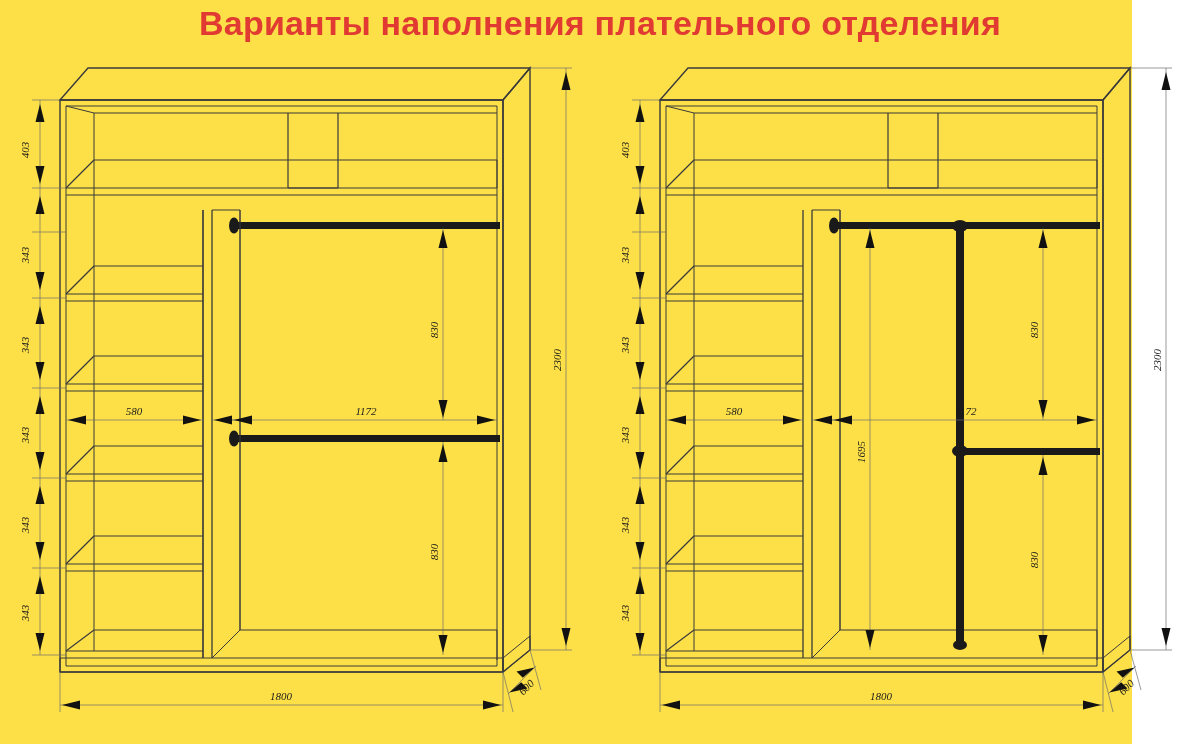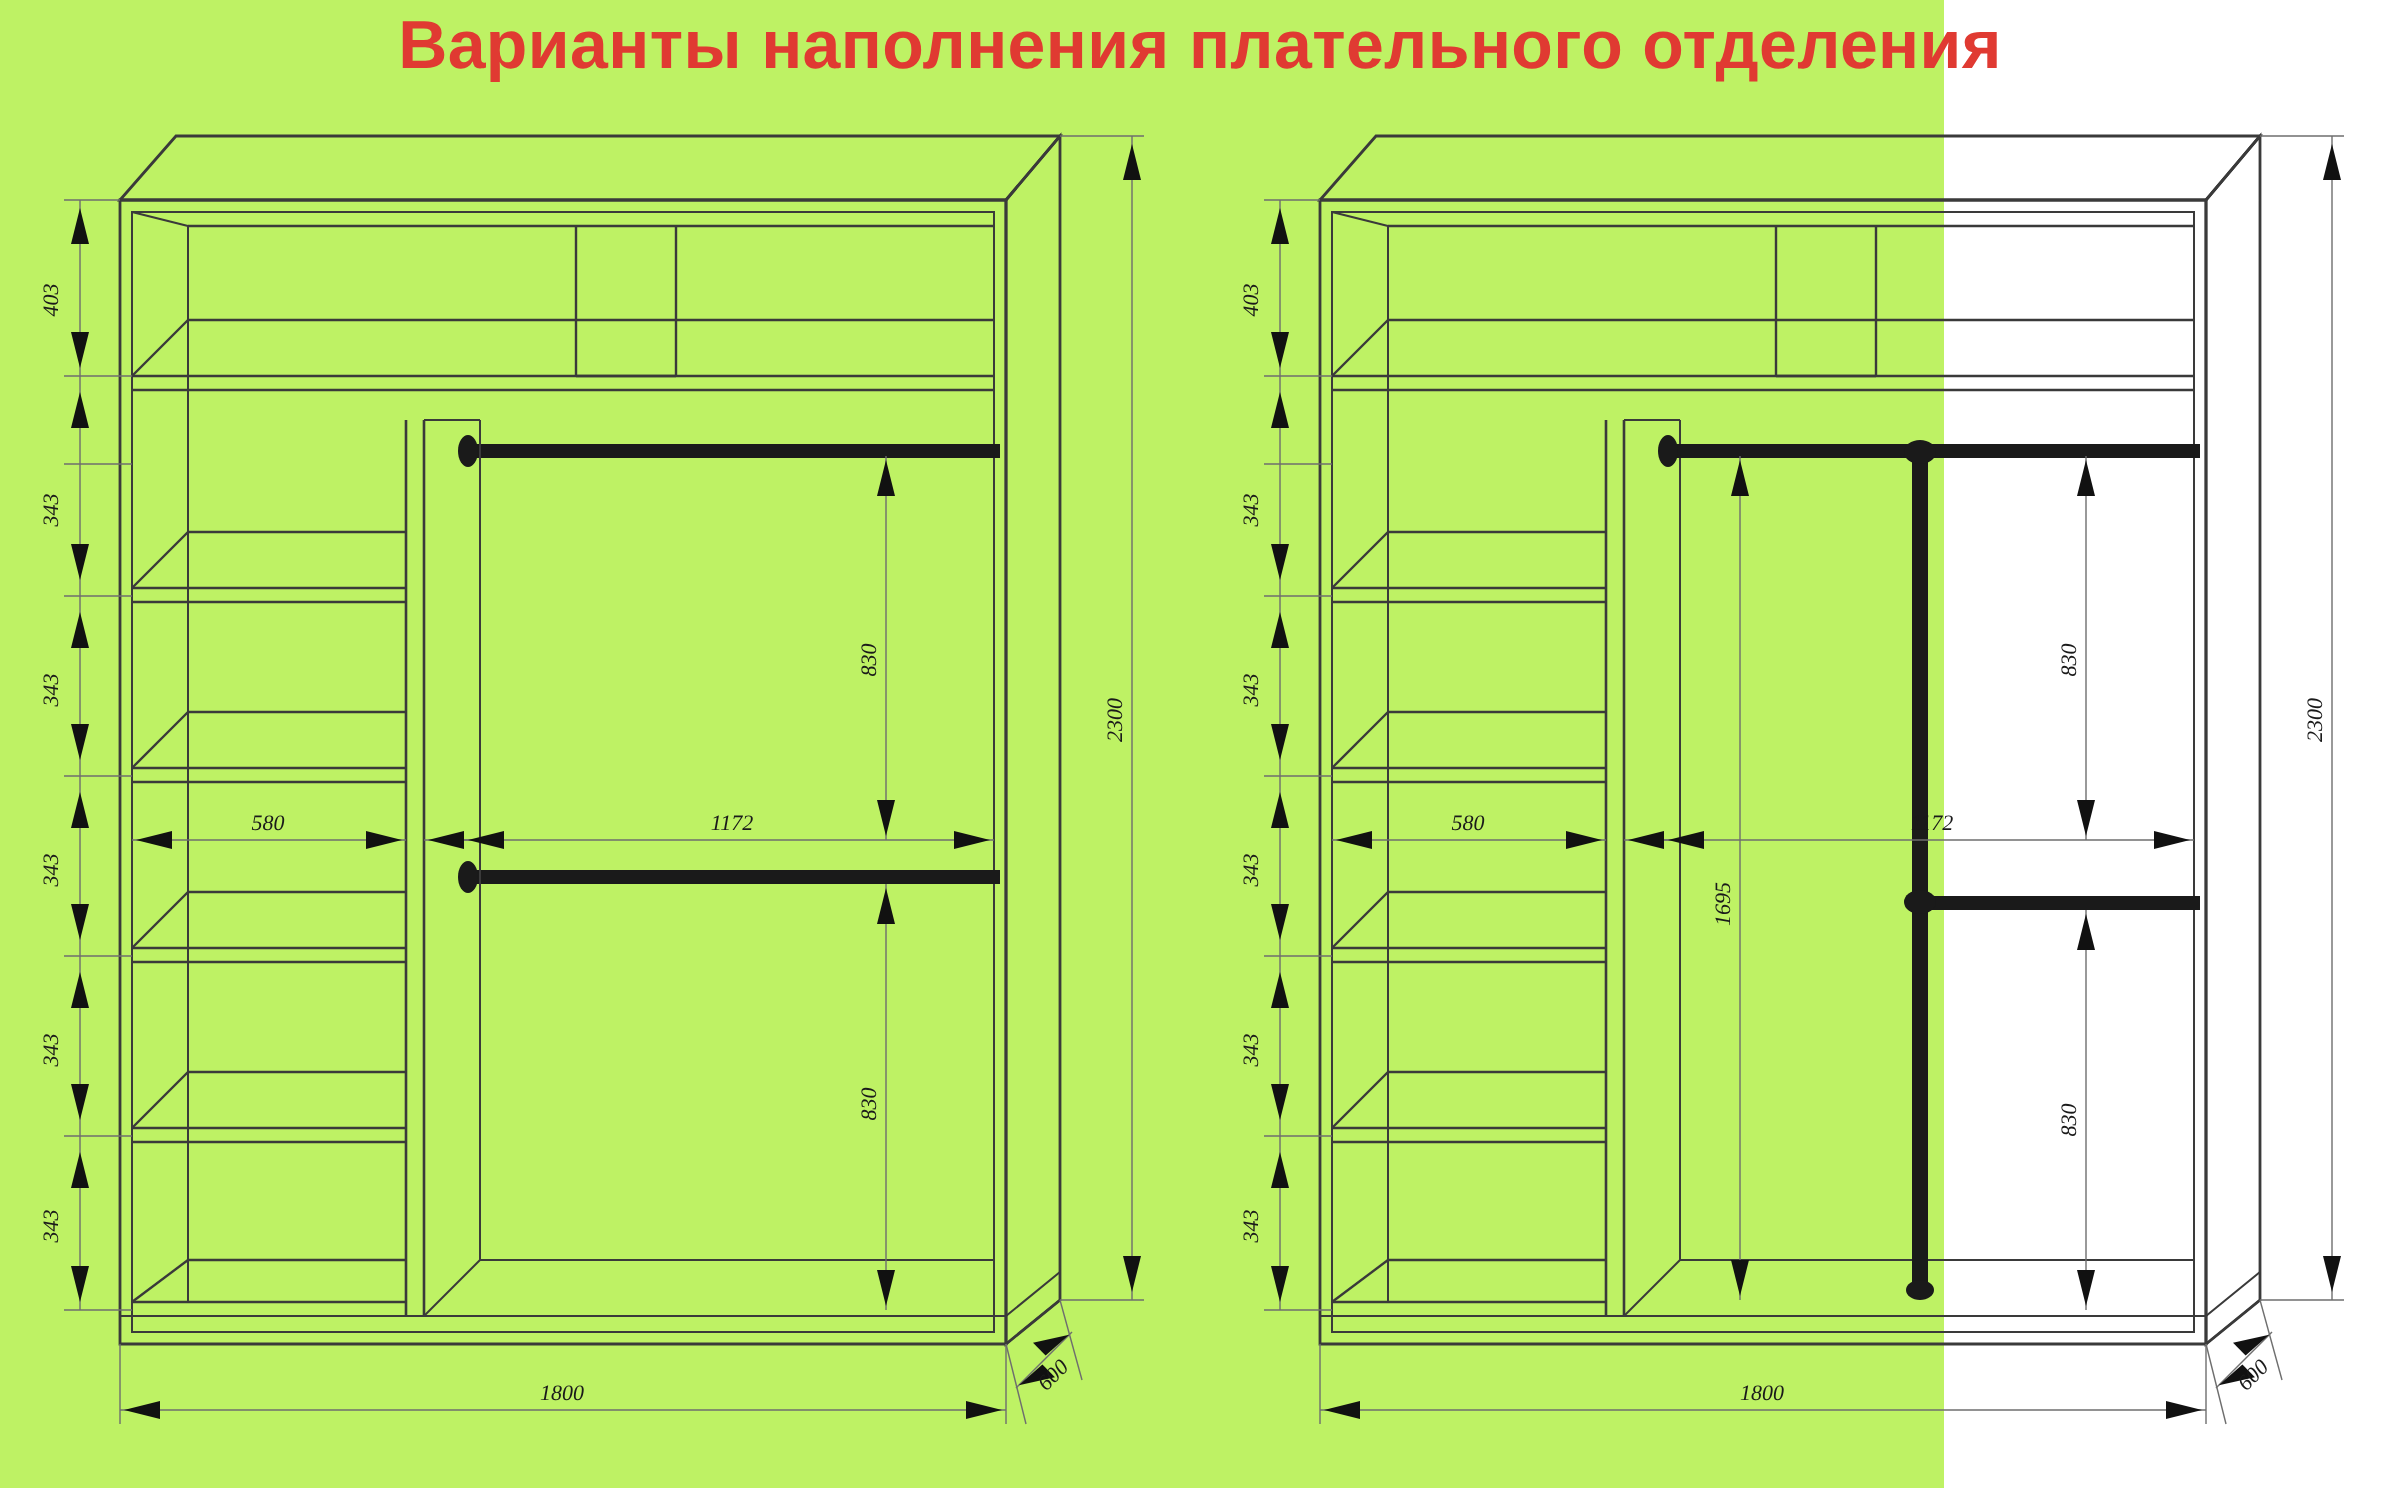--- a/index.html
+++ b/index.html
@@ -1,18 +1,18 @@
 <!DOCTYPE html>
 <html><head>
 <meta charset="utf-8">
 <style>
   html,body{margin:0;padding:0;background:#ffffff;}
   body{width:1200px;height:744px;overflow:hidden;
        font-family:"Liberation Sans","DejaVu Sans",sans-serif;}
-  #root{position:relative;width:972px;height:744px;background:#bef264;}
+  #root{position:relative;width:1132px;height:744px;background:#fde047;}
   #title{
     position:absolute;left:0;top:4px;width:1200px;text-align:center;
     color:#e03a32;font-size:34px;font-weight:700;letter-spacing:.2px;
     font-family:"Liberation Sans","DejaVu Sans",sans-serif;
     white-space:nowrap;
   }
   svg{position:absolute;left:0;top:0;}
   .dimtxt{font-family:"Liberation Serif","DejaVu Serif",serif;
           font-style:italic;font-size:11px;fill:#1a1a1a;}
 </style>

